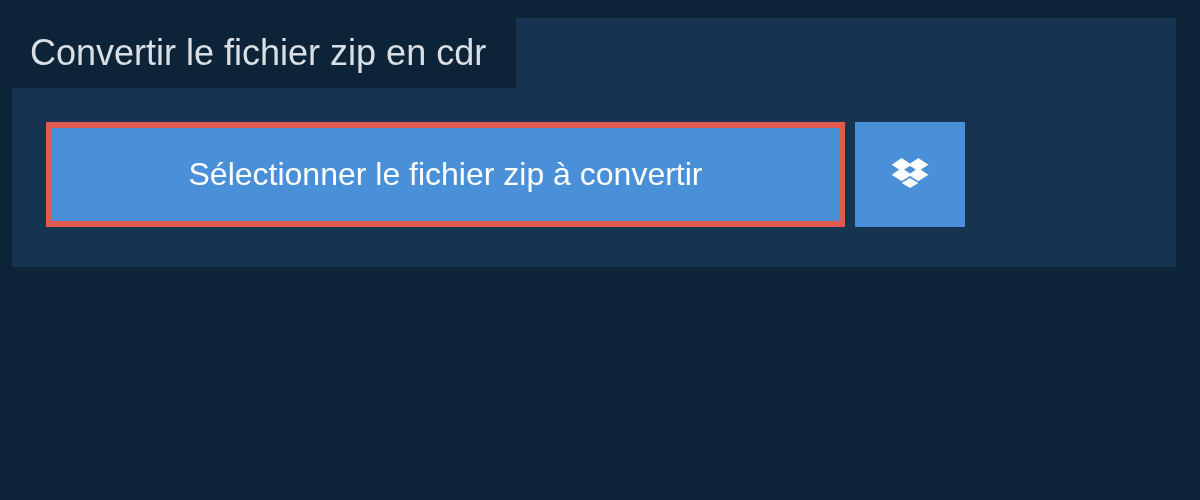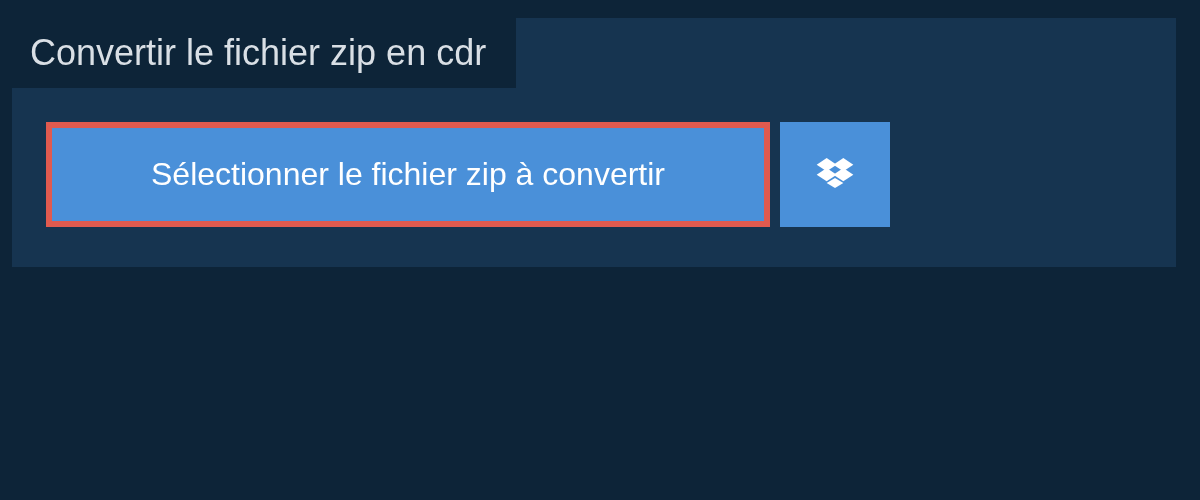--- a/index.html
+++ b/index.html
@@ -24,21 +24,21 @@
       background: #0d2438;
       color: #d9dfe5;
       font-size: 36px;
       font-weight: 300;
       padding: 14px 30px 14px 18px;
     }
     .button-row {
       display: flex;
       gap: 10px;
       margin: 34px 0 0 34px;
-      width: 844px;
+      width: 919px;
     }
     .select-file-button {
       flex: 1;
       background: #4a90d9;
       border: 6px solid #e05a4f;
       color: #ffffff;
       font-size: 32px;
       font-weight: 300;
       padding: 28px 20px;
       text-align: center;

